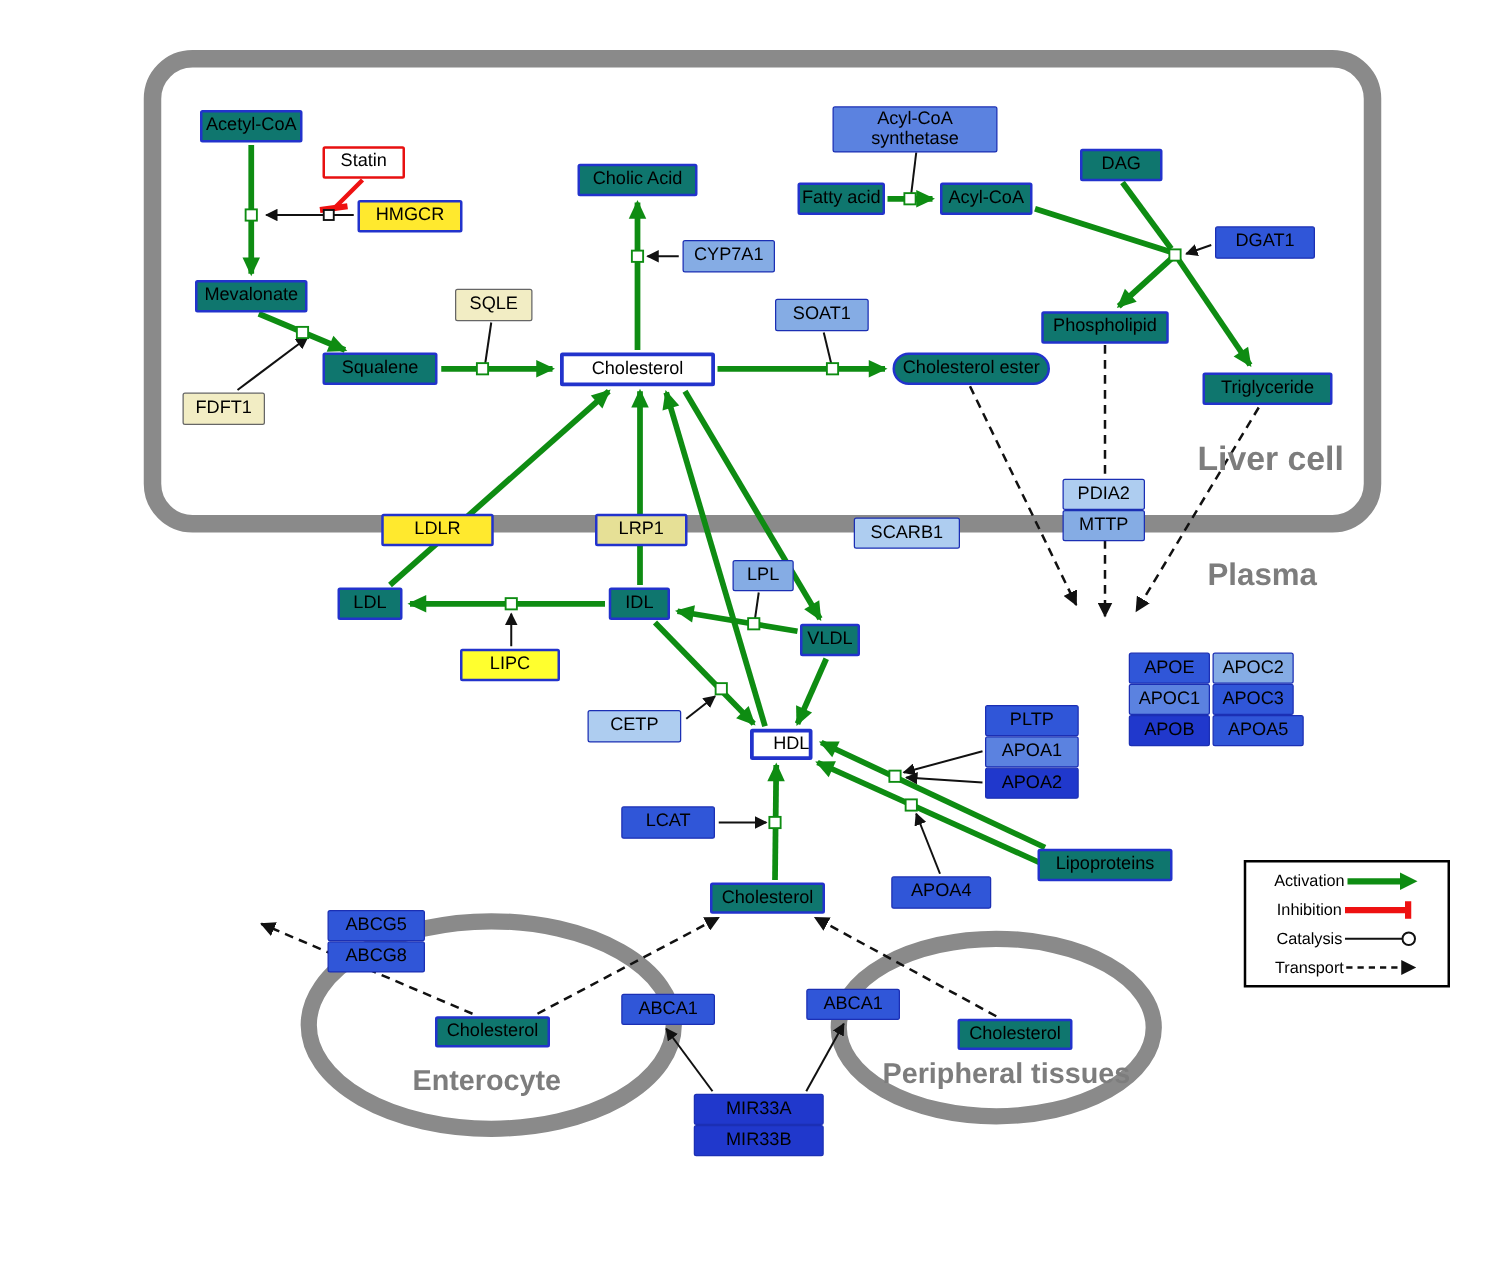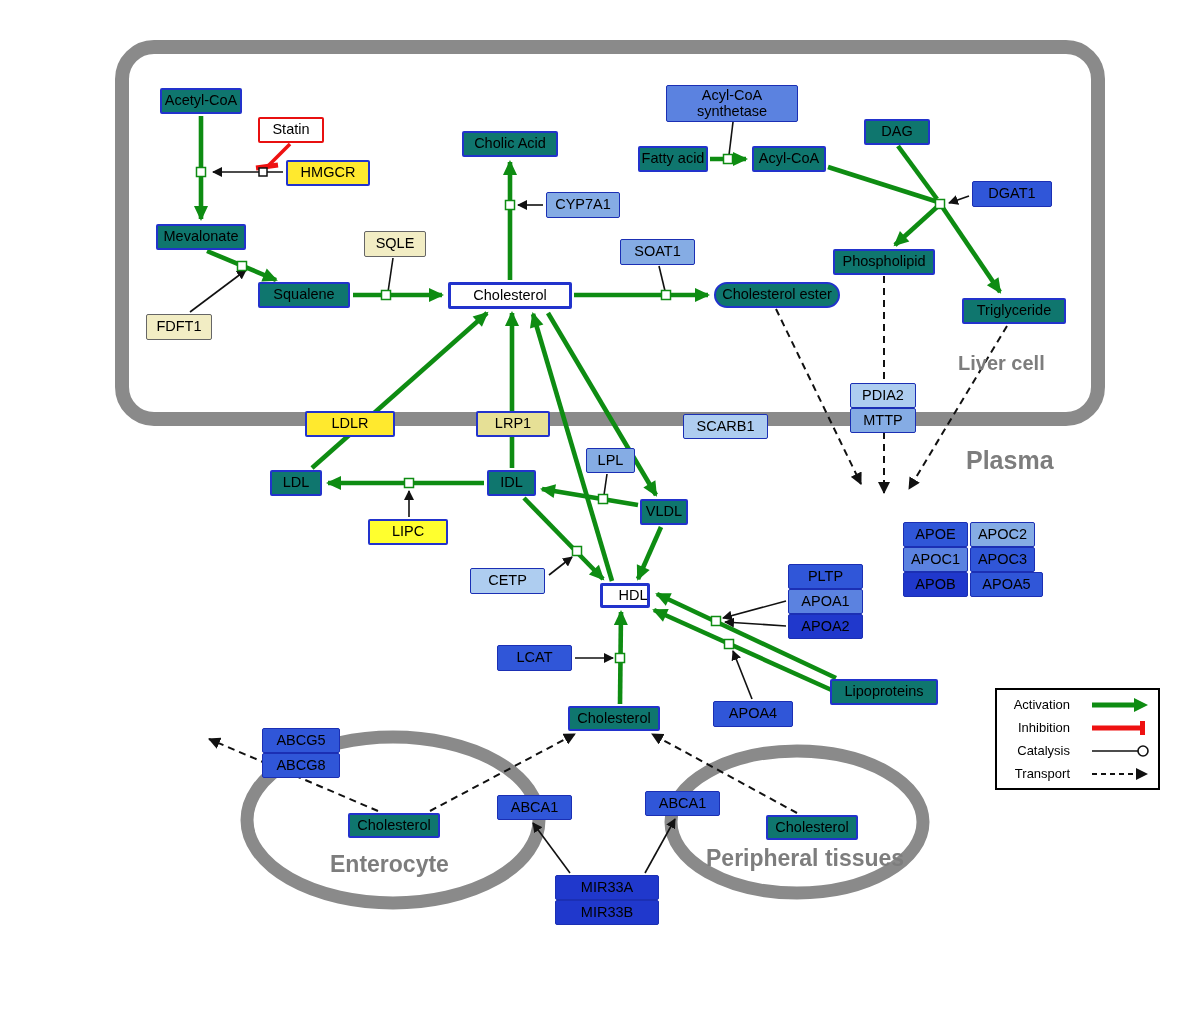--- a/index.html
+++ b/index.html
@@ -17,27 +17,27 @@
   .s-y  {background:#ffe92e;border:2px solid #2233cc;}
   .s-yb {background:#ffff2e;border:2px solid #2233cc;}
   .s-cream{background:#f2edc4;border:1.5px solid #666;}
   .s-olive{background:#e6e096;border:2px solid #2233cc;}
   .s-b1{background:#aecdf0;border:1.6px solid #1b2fb4;}
   .s-b2{background:#85ace4;border:1.6px solid #1b2fb4;}
   .s-b3{background:#5b82e0;border:1.6px solid #1b2fb4;}
   .s-b4{background:#3056d8;border:1.6px solid #1b2fb4;}
   .s-b5{background:#2038cc;border:1.6px solid #1b2fb4;}
   .clabel{position:absolute;font-weight:bold;color:#7d7d7d;}
-  .clabel.big{font-size:20px;}
+  .clabel.big{font-size:27px;}
   .clabel.med{font-size:25px;}
   .clabel.sm{font-size:23px;}
   .legend{position:absolute;left:995px;top:688px;width:165px;height:102px;
           background:#fff;border:2px solid #000;box-sizing:border-box;
           display:flex;flex-direction:column;justify-content:space-around;padding:3px 0;}
-  .lrow{display:flex;align-items:center;justify-content:flex-end;padding:0 8px;gap:20px;}
+  .lrow{display:flex;align-items:center;justify-content:center;padding:0 8px;}
   .lrow .llab{font-size:13px;color:#000;}
 </style>
 </head>
 <body>
 
 <div class="canvas">
 
   <svg id="edges-svg">
     <defs>
       <marker id="ag" markerUnits="userSpaceOnUse" markerWidth="18" markerHeight="16" refX="14" refY="8" orient="auto">

